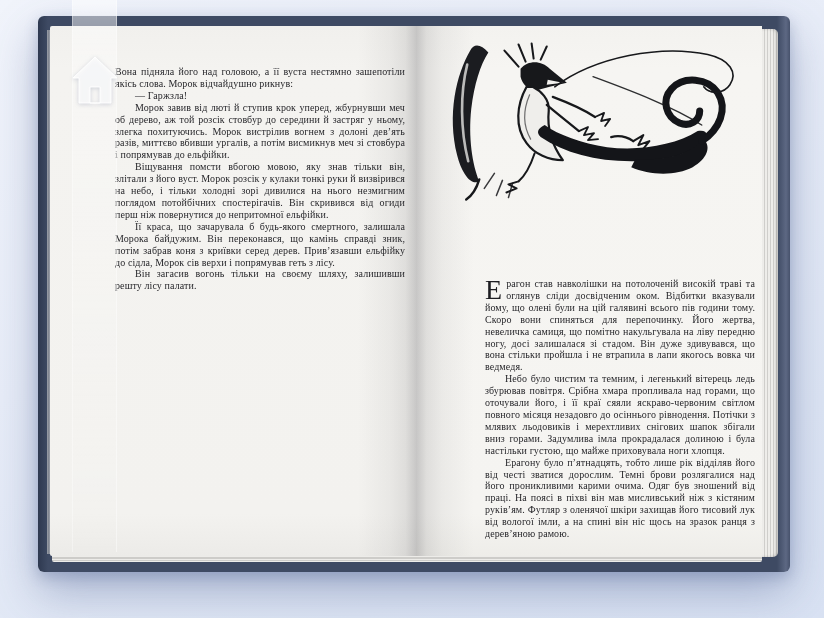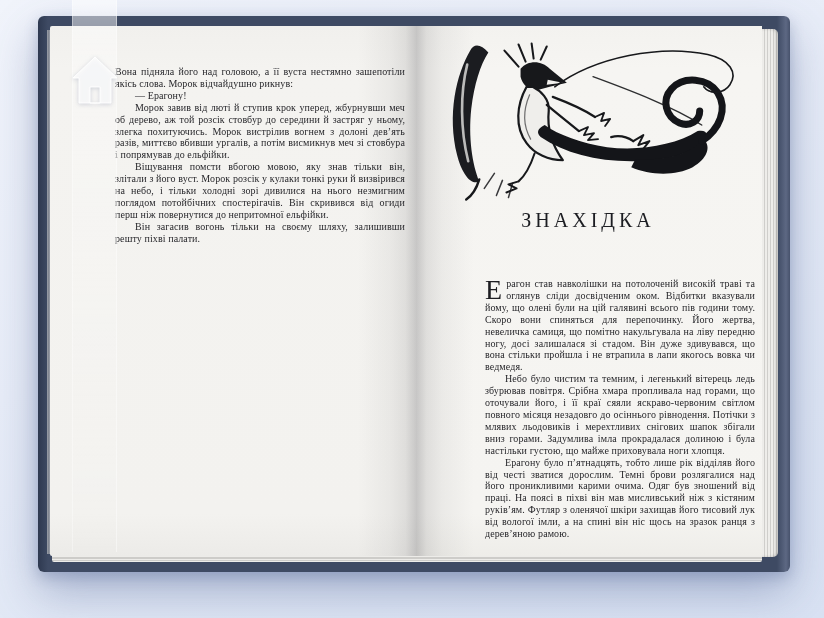--- a/index.html
+++ b/index.html
@@ -98,24 +98,25 @@
 
   <div class="book">
     <div class="page-stack-left"></div>
     <div class="page-stack-right"></div>
     <div class="page-bottom-stack"></div>
 
     <div class="page page-left">
       <div class="gutter-shadow-l"></div>
       <div class="text-col left-col">
         <p>Вона підняла його над головою, а її вуста нестямно зашепотіли якісь слова. Морок відчайдушно рикнув:</p>
-        <p class="ind">— Ерагону!</p>
+        <p class="ind">— Гаржзла!</p>
         <p class="ind">Морок завив від люті й ступив крок уперед, жбурнувши меч об дерево, аж той розсік стовбур до середини й застряг у ньому, злегка похитуючись. Морок вистрілив вогнем з долоні дев’ять разів, миттєво вбивши ургалів, а потім висмикнув меч зі стовбура і попрямував до ельфійки.</p>
         <p class="ind">Віщування помсти вбогою мовою, яку знав тільки він, злітали з його вуст. Морок розсік у кулаки тонкі руки й визвірився на небо, і тільки холодні зорі дивилися на нього незмигним поглядом потойбічних спостерігачів. Він скривився від огиди перш ніж повернутися до непритомної ельфійки.</p>
-        <p class="ind">Він загасив вогонь тільки на своєму шляху, залишивши решту піхві палати.</p>
+        <p class="ind">Її краса, що зачарувала б будь-якого смертного, залишала Морока байдужим. Він переконався, що камінь справді зник, потім забрав коня з криївки серед дерев. Прив’язавши ельфійку до сідла, Морок сів верхи і попрямував геть з лісу.</p>
+        <p class="ind">Він загасив вогонь тільки на своєму шляху, залишивши решту лісу палати.</p>
       </div>
     </div>
 
     <div class="page page-right">
       <div class="gutter-shadow-r"></div>
 
       <svg class="illustration" viewBox="0 0 310 158" aria-hidden="true">
         <g fill="none" stroke="#17181b" stroke-linecap="round" stroke-linejoin="round">
 
           <path d="M36 8 C22 32 13 72 23 112 C27 128 36 143 45 138 C38 121 34 94 37 66 C40 42 46 22 54 10 C47 2 40 0 36 8 Z" fill="#1b1c20" stroke="none"></path>
@@ -144,21 +145,20 @@
           <path d="M106 94 C130 110 160 118 196 118 C228 118 252 112 266 100 C274 93 272 86 262 88 C240 102 204 108 172 104 C146 100 124 92 110 82 C102 86 102 90 106 94 Z" fill="#141519" stroke="none"></path>
           <path d="M200 116 C232 118 256 110 268 96 C276 104 271 116 257 124 C240 133 214 132 196 124 Z" fill="#141519" stroke="none"></path>
 
           <path d="M266 98 C284 86 292 66 282 50 C272 35 248 33 236 46 C226 57 230 74 244 80 C254 84 264 78 264 68" stroke="#141519" stroke-width="7"></path>
 
           <path d="M120 44 C160 14 226 2 272 12 C294 17 302 30 294 42 C288 51 274 52 268 44" stroke-width="1.6"></path>
           <path d="M158 34 C196 48 238 64 266 82" stroke-width="1.4" opacity=".9"></path>
         </g>
       </svg>
 
-      <h1 class="chapter-title">ЗНАХІДКА</h1>
 
       <div class="text-col right-col">
         <p><span class="dropcap">Е</span><span>рагон став навколішки на потолоченій високій траві та оглянув сліди досвідченим оком. Відбитки вказували йому, що олені були на цій галявині всього пів години тому. Скоро вони спиняться для перепочинку. Його жертва, невеличка самиця, що помітно накульгувала на ліву передню ногу, досі залишалася зі стадом. Він дуже здивувався, що вона стільки пройшла і не втрапила в лапи якогось вовка чи ведмедя.</span></p>
         <p class="ind">Небо було чистим та темним, і легенький вітерець ледь збурював повітря. Срібна хмара пропливала над горами, що оточували його, і її краї сяяли яскраво-червоним світлом повного місяця незадовго до осіннього рівнодення. Потічки з млявих льодовиків і мерехтливих снігових шапок збігали вниз горами. Задумлива імла прокрадалася долиною і була настільки густою, що майже приховувала ноги хлопця.</p>
         <p class="ind">Ерагону було п’ятнадцять, тобто лише рік відділяв його від честі зватися дорослим. Темні брови розлягалися над його проникливими карими очима. Одяг був зношений від праці. На поясі в піхві він мав мисливський ніж з кістяним руків’ям. Футляр з оленячої шкіри захищав його тисовий лук від вологої імли, а на спині він ніс щось на зразок ранця з дерев’яною рамою.</p>
       </div>
 
       <div class="page-number">15</div>
     </div>
   </div>

